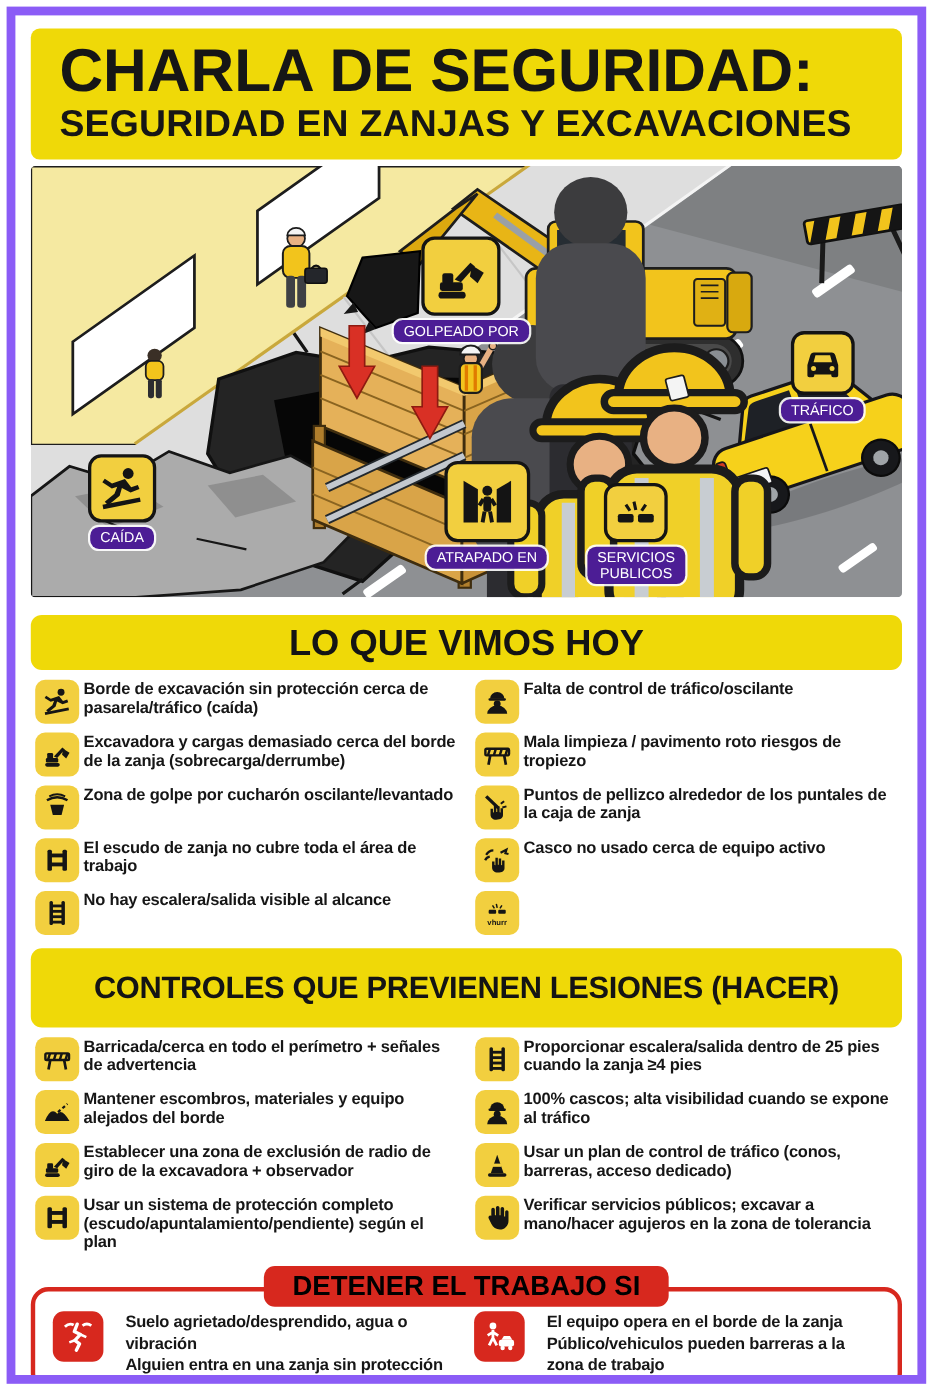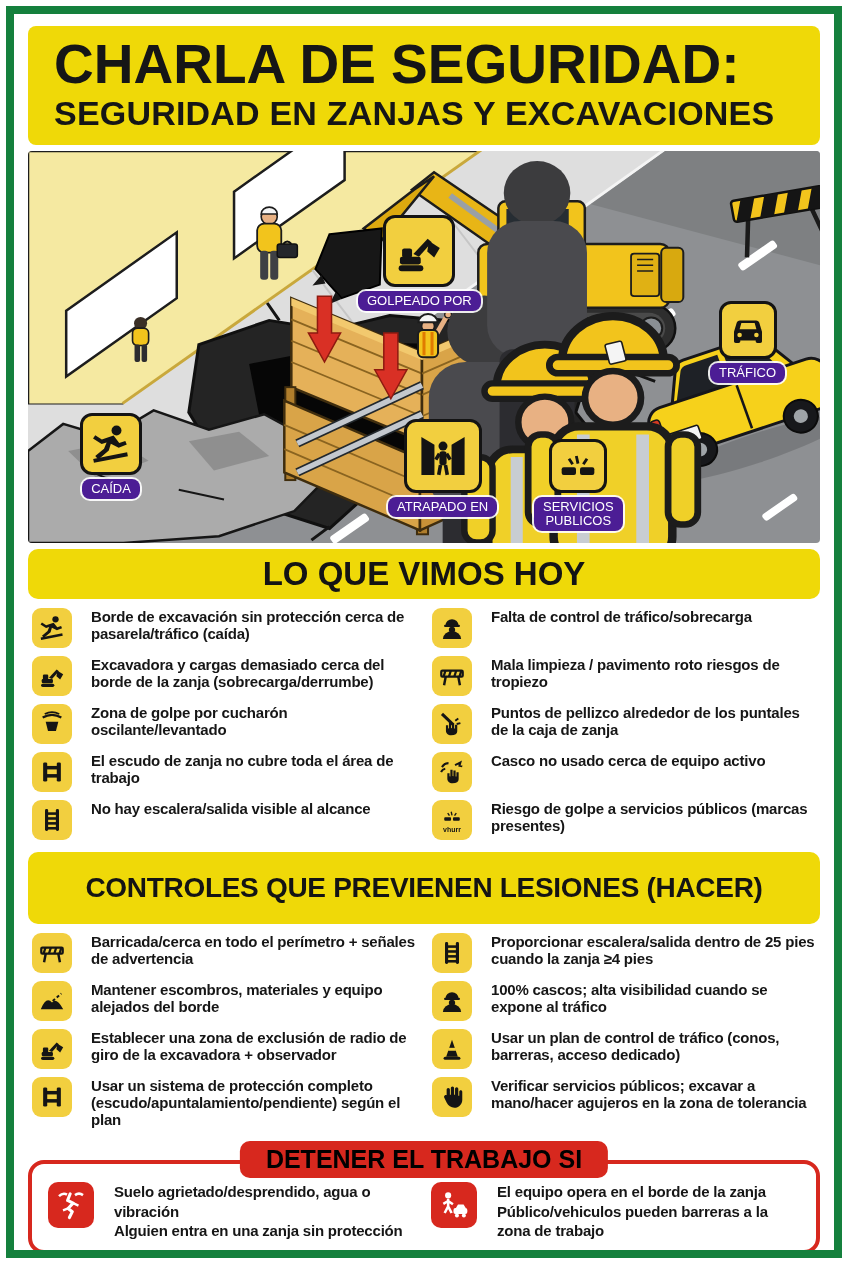--- a/index.html
+++ b/index.html
@@ -5,42 +5,42 @@
   :root{
     --yellow:#EFD908;
     --tile:#F2CF3F;
     --red:#D7281E;
     --ink:#161616;
     --wood:#D9A448;
   }
   *{box-sizing:border-box;}
   html,body{margin:0;padding:0;width:848px;height:1264px;background:#fff;
     font-family:"Liberation Sans",sans-serif;color:var(--ink);}
-  .frame{position:absolute;inset:6px;border:8px solid #15803d;background:#fff;
+  .frame{position:absolute;inset:6px;border:8px solid #8b5cf6;background:#fff;
     padding:12px 14px;overflow:hidden;}
   
   .banner{background:var(--yellow);border-radius:8px;padding:10px 10px 13px 26px;}
   .t1{font-size:55px;font-weight:bold;line-height:1.02;letter-spacing:0;}
   .t2{font-size:34px;font-weight:bold;line-height:1.05;margin-top:4px;letter-spacing:.2px;}
   
   .scene{position:relative;height:392px;margin-top:6px;border-radius:4px;overflow:hidden;background:#fff;}
   .scene svg.art{position:absolute;inset:0;width:100%;height:100%;}
   .hz{position:absolute;display:flex;flex-direction:column;align-items:center;gap:4px;z-index:5;}
   .hz-tile{background:var(--tile);border:3px solid #141414;border-radius:12px;
     display:flex;align-items:center;justify-content:center;color:#141414;}
   .hz-pill{background:#4c1d95;color:#fff;font-weight:normal;font-size:13px;border-radius:8px;
     padding:3px 9px;white-space:nowrap;box-shadow:0 0 0 2px rgba(255,255,255,.9);line-height:1.1;text-align:center;}
   .hz-pill .l2{display:block;}
   
   .bar{background:var(--yellow);border-radius:10px;text-align:center;font-weight:bold;color:#141414;}
-  .bar.seen{font-size:33px;padding:6px 0;margin-top:6px;}
+  .bar.seen{font-size:33px;padding:6px 0;margin-top:16px;}
   .bar.ctrl{font-size:28px;padding:20px 0;margin-top:4px;letter-spacing:-.3px;}
   
   .cols{display:grid;grid-template-columns:1fr 1fr;column-gap:16px;padding:9px 4px 0;}
-  .item{display:flex;gap:19px;margin-bottom:8px;align-items:flex-start;}
+  .item{display:flex;gap:4px;margin-bottom:8px;align-items:flex-start;}
   .tile{width:40px;height:40px;flex:0 0 40px;background:var(--tile);border-radius:9px;
     display:flex;align-items:center;justify-content:center;color:#151515;}
   .tile svg{width:28px;height:28px;}
   .tile.cap{flex-direction:column;gap:0;}
   .tile.cap svg{width:24px;height:19px;}
   .capx{font-size:7px;font-weight:bold;line-height:1;color:#151515;}
   .itx{margin:0;font-size:15px;font-weight:bold;line-height:1.14;letter-spacing:-.2px;}
   
   .stopwrap{position:relative;margin-top:24px;}
   .stop-pill{position:absolute;top:-19px;left:50%;transform:translateX(-50%);
@@ -440,21 +440,21 @@
         <p class="itx">No hay escalera/salida visible al alcance</p>
       </div>
     </div>
     <div>
       <div class="item">
         <span class="tile">
             <svg>
               <use href="#i-wkr"></use>
             </svg>
           </span>
-        <p class="itx">Falta de control de tráfico/sobrecarga</p>
+        <p class="itx">Falta de control de tráfico/oscilante</p>
       </div>
       <div class="item">
         <span class="tile">
             <svg>
               <use href="#i-bar"></use>
             </svg>
           </span>
         <p class="itx">Mala limpieza / pavimento roto riesgos de tropiezo</p>
       </div>
       <div class="item">
@@ -473,21 +473,20 @@
           </span>
         <p class="itx">Casco no usado cerca de equipo activo</p>
       </div>
       <div class="item">
         <span class="tile cap">
           <svg>
               <use href="#i-utl"></use>
             </svg>
           <span class="capx">vhurr</span>
         </span>
-        <p class="itx">Riesgo de golpe a servicios públicos (marcas presentes)</p>
       </div>
     </div>
   </div>
 
   <div class="bar ctrl">CONTROLES QUE PREVIENEN LESIONES (HACER)</div>
   <div class="cols">
     <div>
       <div class="item">
         <span class="tile">
             <svg>

